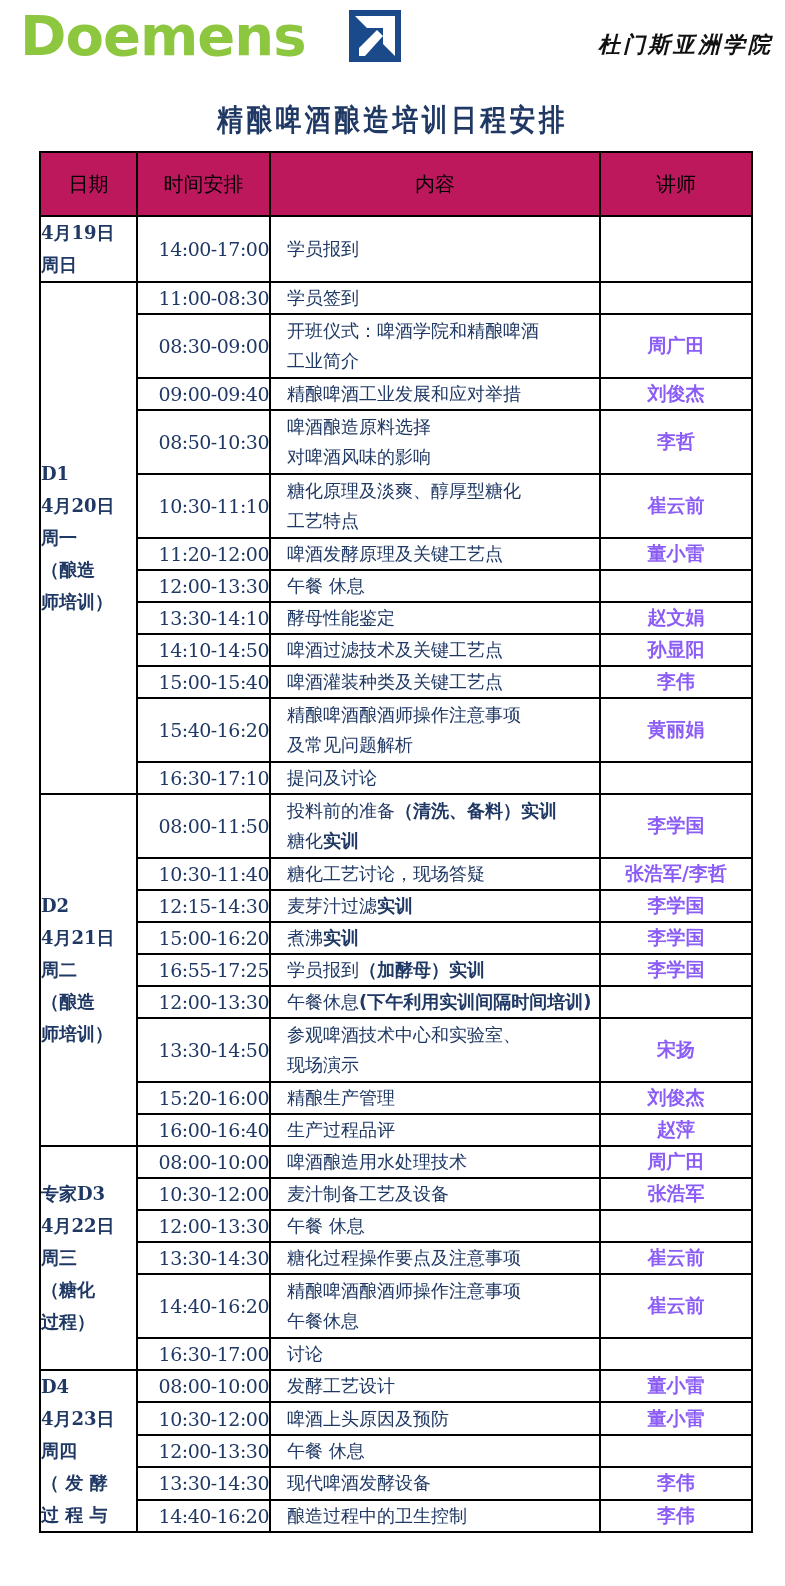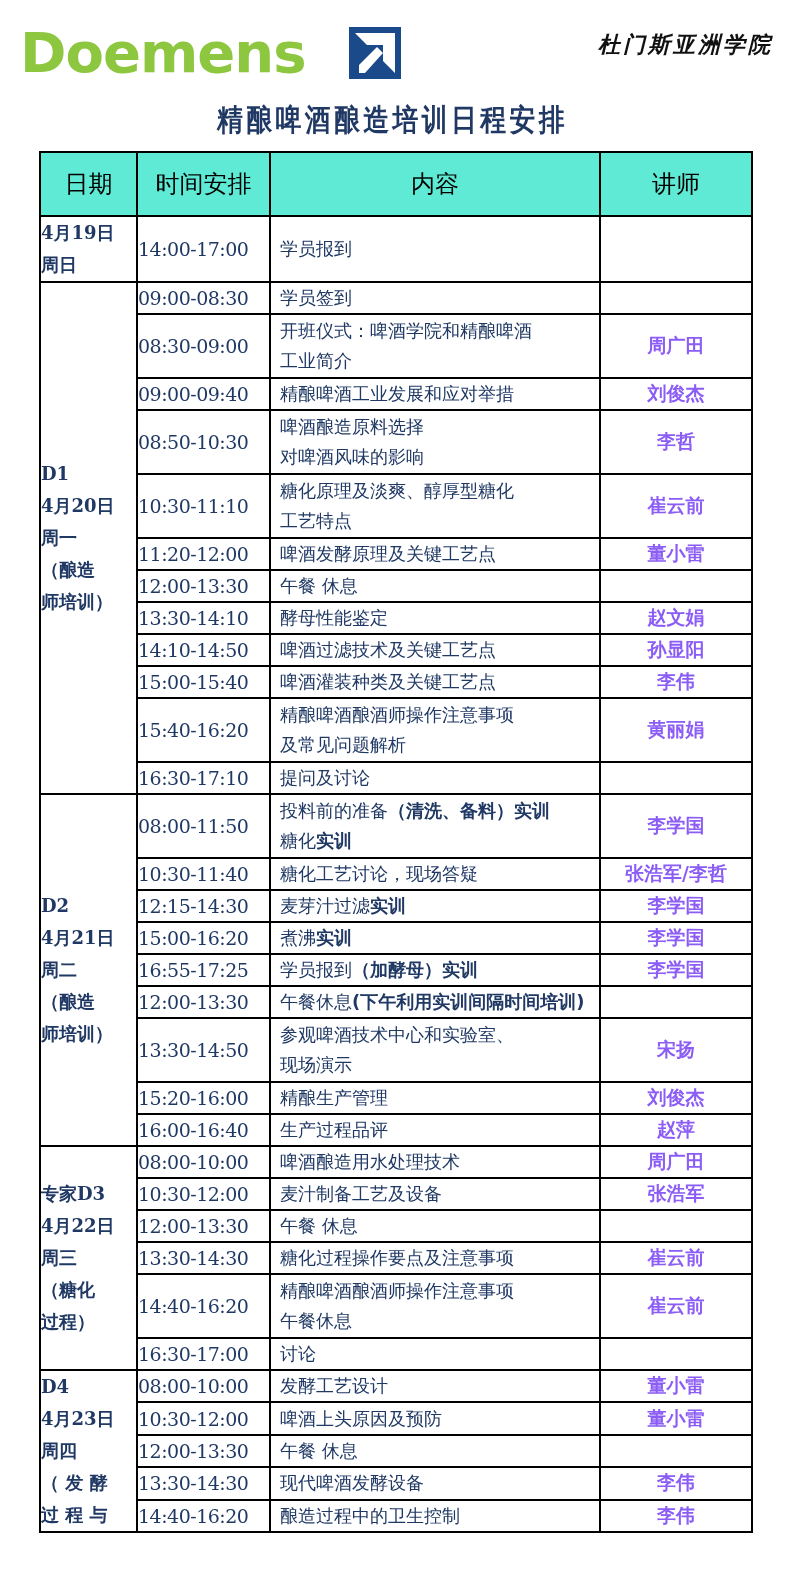--- a/index.html
+++ b/index.html
@@ -1,44 +1,44 @@
 <!DOCTYPE html>
 <html><head>
 <meta charset="utf-8">
 <style>
   * { box-sizing: border-box; margin: 0; padding: 0; }
   html, body { width: 785px; height: 1586px; background: #ffffff; overflow: hidden; }
   body { position: relative; font-family: "DejaVu Serif", "Liberation Serif", serif; color: #1f3864; }
 
-  .logo { position: absolute; left: 20px; top: 27px; height: 52px; display: flex; align-items: center; gap: 40px; }
+  .logo { position: absolute; left: 20px; top: 10px; height: 52px; display: flex; align-items: center; gap: 40px; }
   .logo-word { font-family: "DejaVu Sans", "Liberation Sans", sans-serif; font-weight: bold; font-size: 56px;
                color: #8dc63f; letter-spacing: -1px; line-height: 52px; }
   .logo-box { width: 52px; height: 52px; margin-left: 4px; position: relative; }
 
   .academy { position: absolute; left: 598px; top: 30px; font-family: "DejaVu Serif", serif; font-size: 22px;
              color: #111; font-style: italic; letter-spacing: 3px; font-weight: bold; }
 
   .doc-title { position: absolute; left: 0; width: 785px; top: 100px; text-align: center; font-size: 30px;
                font-weight: bold; color: #1f3864; letter-spacing: 4px; font-family: "DejaVu Sans", sans-serif;
                transform: scaleX(0.86); }
 
   table.schedule { position: absolute; left: 39px; top: 151px; width: 712px; border-collapse: collapse;
                    table-layout: fixed; }
   table.schedule td, table.schedule th { border: 2px solid #000; }
   col.c-date { width: 97px; } col.c-time { width: 133px; } col.c-content { width: 330px; } col.c-teacher { width: 152px; }
 
-  th { background: #5eead4; color: #000; height: 64px; font-size: 24px; font-weight: normal;
+  th { background: #be185d; color: #000; height: 64px; font-size: 20px; font-weight: normal;
        font-family: "DejaVu Sans", sans-serif; }
   td { height: 32px; font-size: 19px; vertical-align: middle; }
   tr.dbl td.time, tr.dbl td.content, tr.dbl td.teacher { height: 64px; }
   td.date { font-weight: bold; font-size: 18px; line-height: 32px; color: #1f3864;
             font-family: "DejaVu Serif", serif; border-radius: 31px; }
-  td.time { text-align: left; font-size: 19px; color: #1f3864; font-family: "DejaVu Serif", serif;
+  td.time { text-align: right; font-size: 19px; color: #1f3864; font-family: "DejaVu Serif", serif;
             letter-spacing: -0.5px; margin-left: 6px; }
-  td.content { padding-left: 9px; color: #1f3864; font-family: "DejaVu Sans", sans-serif; font-size: 18px;
+  td.content { padding-left: 16px; color: #1f3864; font-family: "DejaVu Sans", sans-serif; font-size: 18px;
                line-height: 30px; font-weight: normal; }
   td.teacher { text-align: center; font-weight: bold; color: #8b5cf6; font-family: "DejaVu Sans", sans-serif;
                font-size: 19px; }
   .b { font-weight: bold; margin-top: 36px; }
   .first-row td { height: 66px; }
 </style>
 </head>
 <body>
 
 <div class="logo">
@@ -83,21 +83,21 @@
         <td class="teacher"></td>
       </tr>
       <tr>
         <td class="date" rowspan="12">
           <div>D1</div>
           <div>4月20日</div>
           <div>周一</div>
           <div>（酿造</div>
           <div>师培训）</div>
         </td>
-        <td class="time">09:00-08:30</td>
+        <td class="time">11:00-08:30</td>
         <td class="content"><span>学员签到</span></td>
         <td class="teacher"></td>
       </tr>
       <tr class="dbl">
         <td class="time">08:30-09:00</td>
         <td class="content"><span>开班仪式：啤酒学院和精酿啤酒</span><br><span>工业简介</span></td>
         <td class="teacher">周广田</td>
       </tr>
       <tr>
         <td class="time">09:00-09:40</td>

